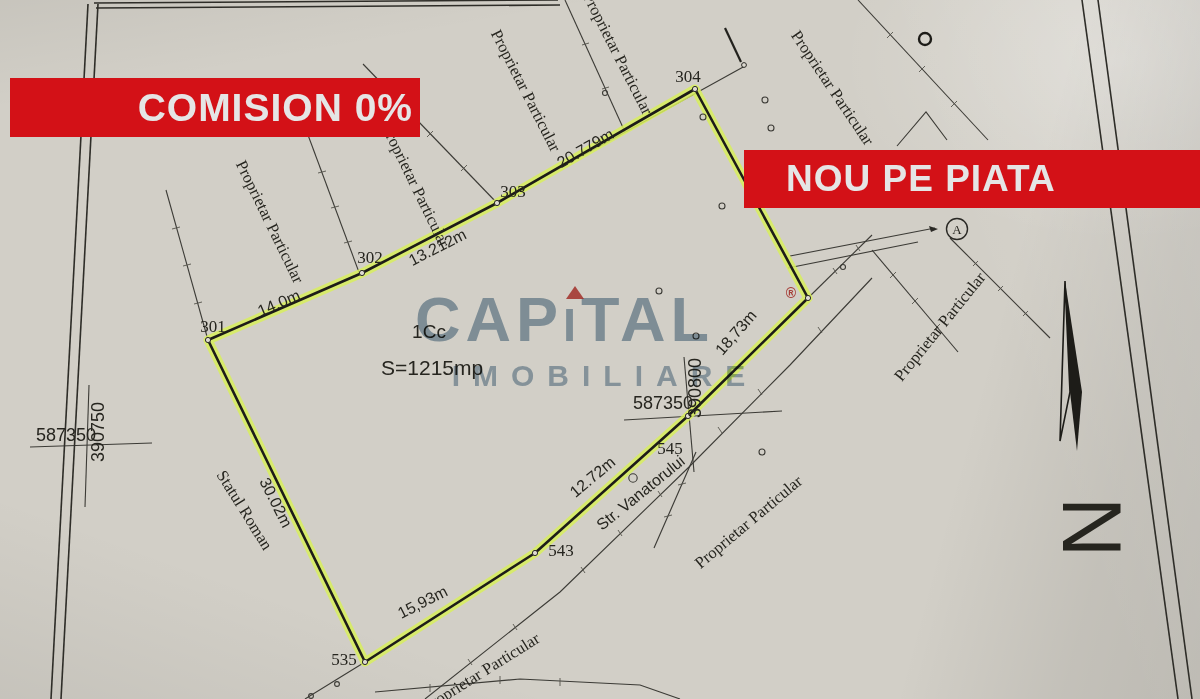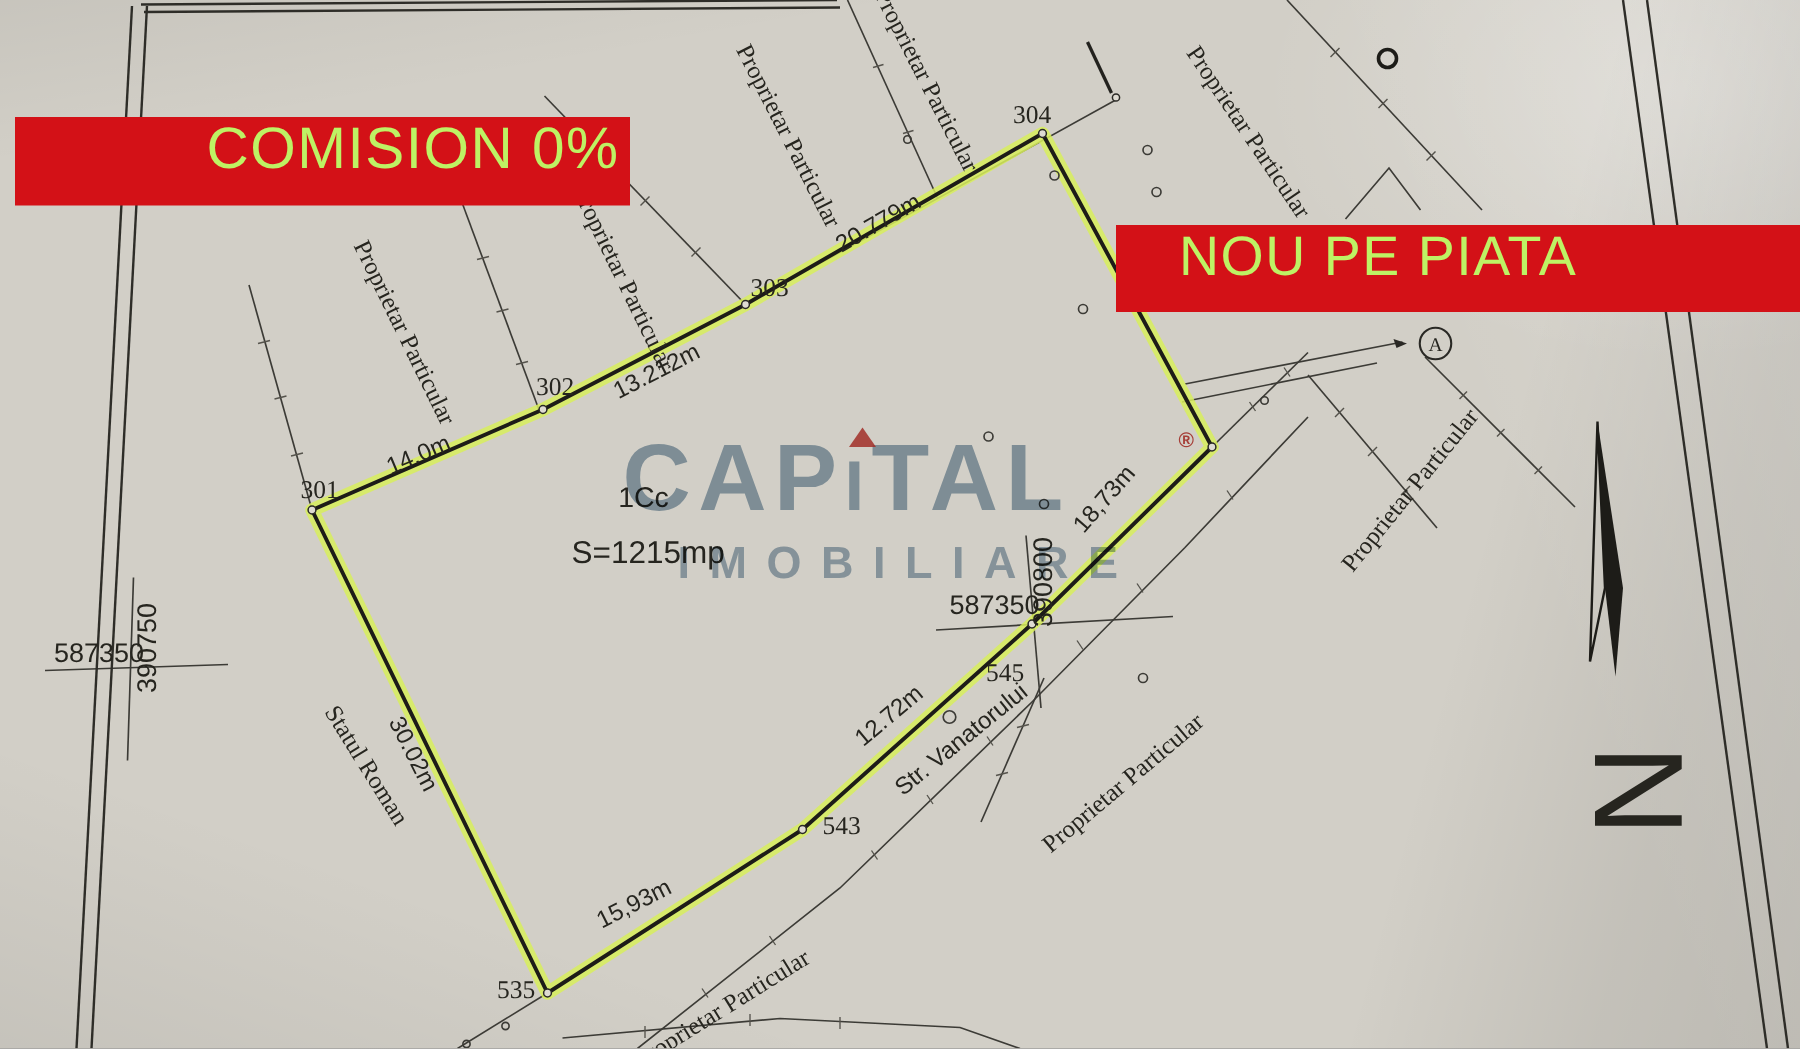--- a/index.html
+++ b/index.html
@@ -30,22 +30,22 @@
     line-height:1;white-space:nowrap;}
   .wm-i{display:inline-block;position:relative;font-size:47px;vertical-align:baseline;}
   .wm-i::before{content:"";position:absolute;left:3px;top:-15px;width:0;height:0;
     border-left:9px solid transparent;border-right:9px solid transparent;
     border-bottom:13px solid rgba(196,58,52,.85);}
   .wm-reg{position:absolute;right:-6px;top:-2px;font-size:14px;font-weight:bold;
     color:rgba(196,58,52,.9);}
   .wm-sub{margin-top:8px;font-size:30px;font-weight:600;letter-spacing:13px;
     white-space:nowrap;opacity:.92;text-align:center;}
   
-  .banner{position:absolute;background:#d31117;color:#bef264;font-weight:normal;
-    letter-spacing:1px;display:flex;white-space:nowrap;}
+  .banner{position:absolute;background:#d31117;color:#e5e5e5;font-weight:bold;
+    letter-spacing:1px;display:flex;align-items:center;white-space:nowrap;}
   .banner-comision{left:10px;top:78px;width:403px;height:59px;
     justify-content:flex-end;padding-right:7px;font-size:39px;}
   .banner-nou{left:744px;top:150px;width:428px;height:58px;
     justify-content:flex-start;padding-left:42px;font-size:37px;}
   .banner-sliver{left:1192px;top:150px;width:8px;height:58px;position:absolute;
     background:#d31117;}
 </style>
 </head>
 <body>
 

